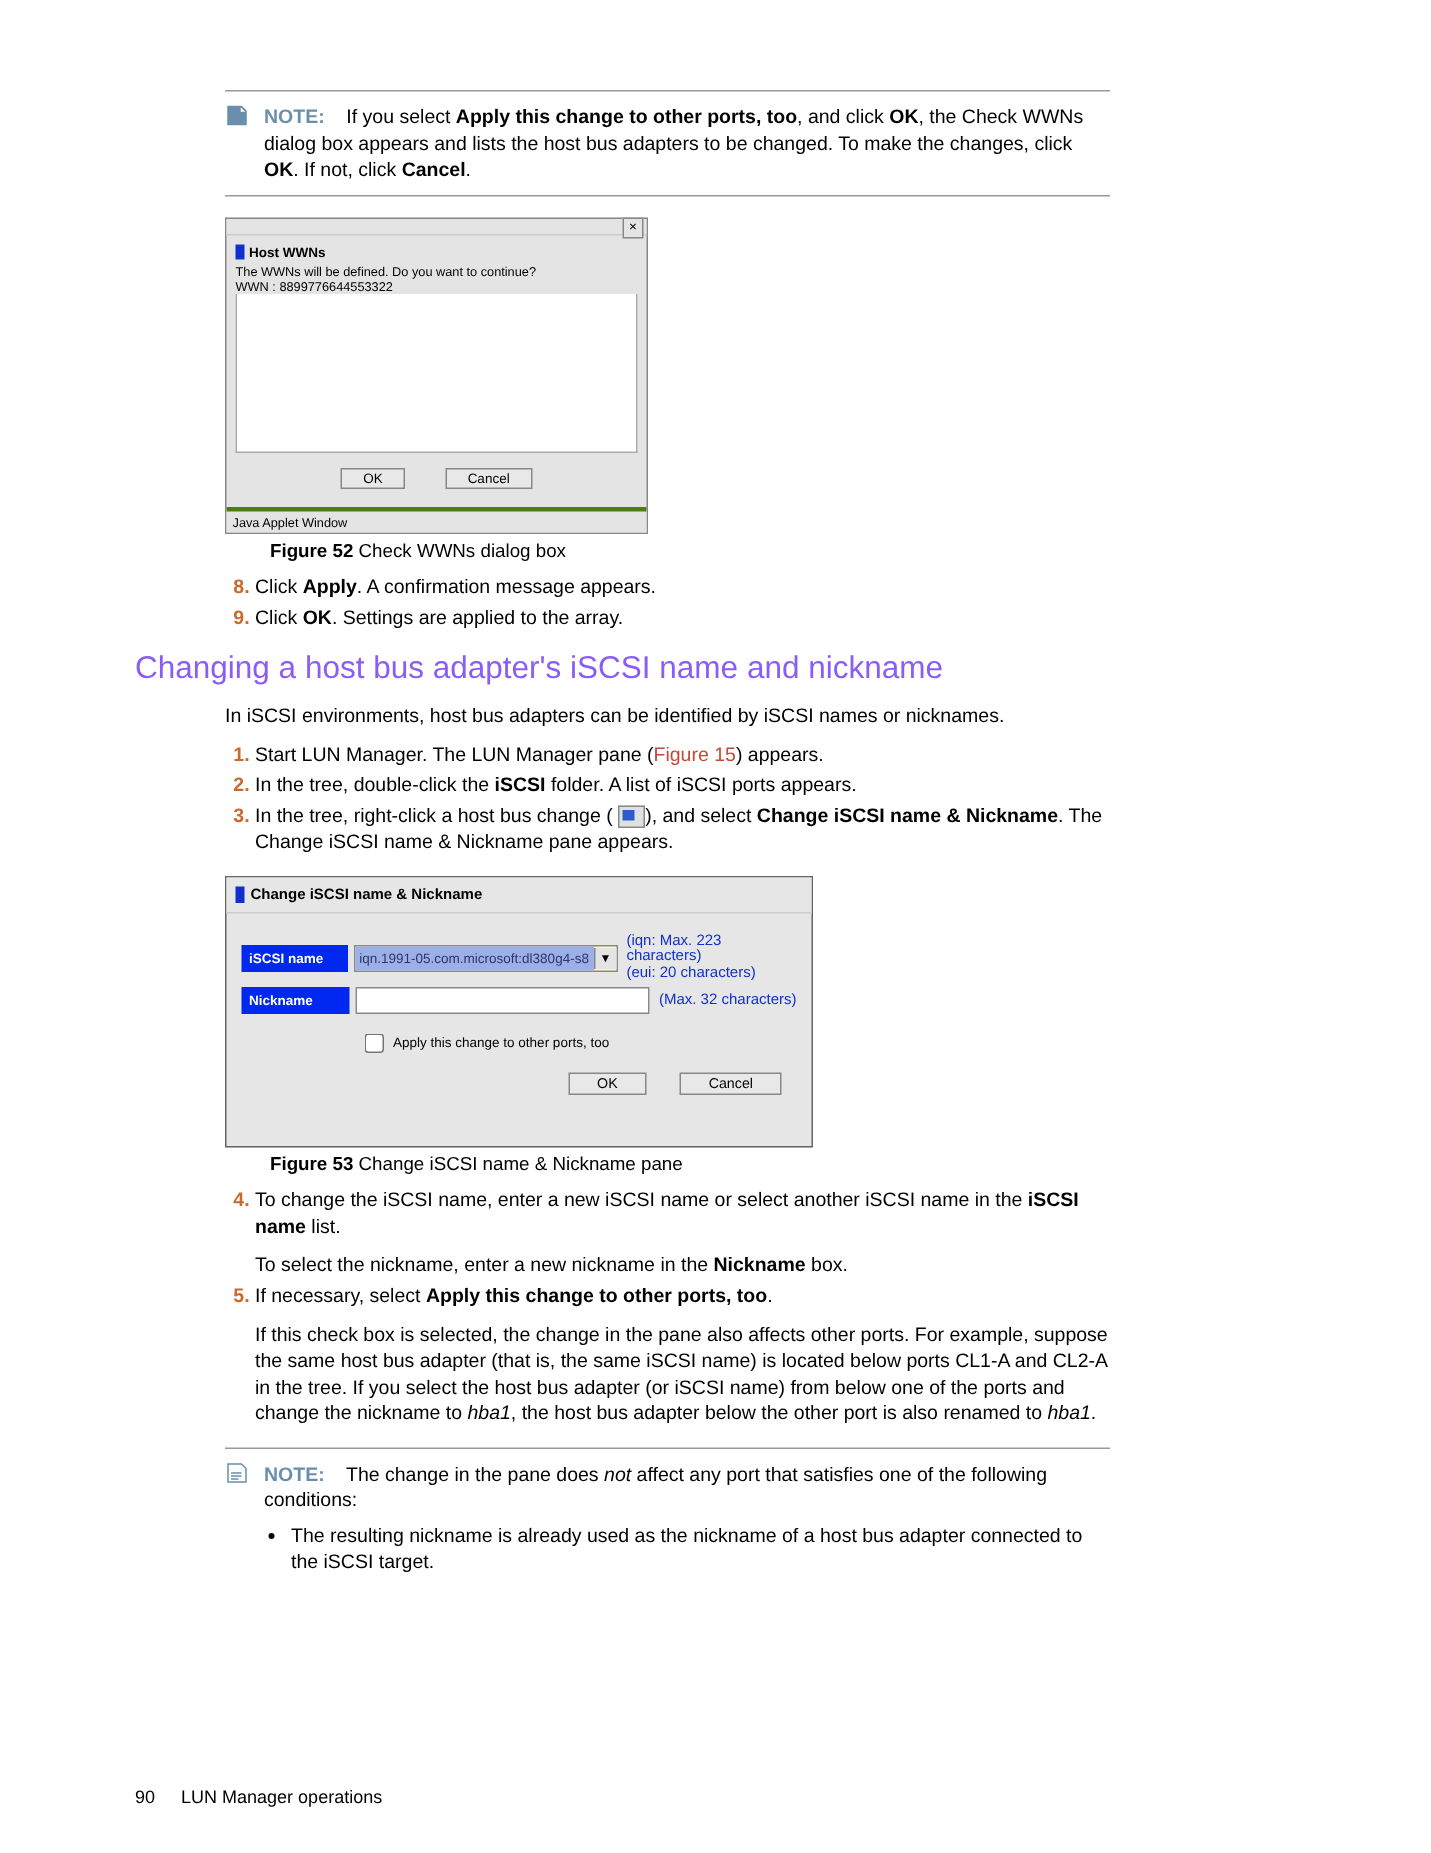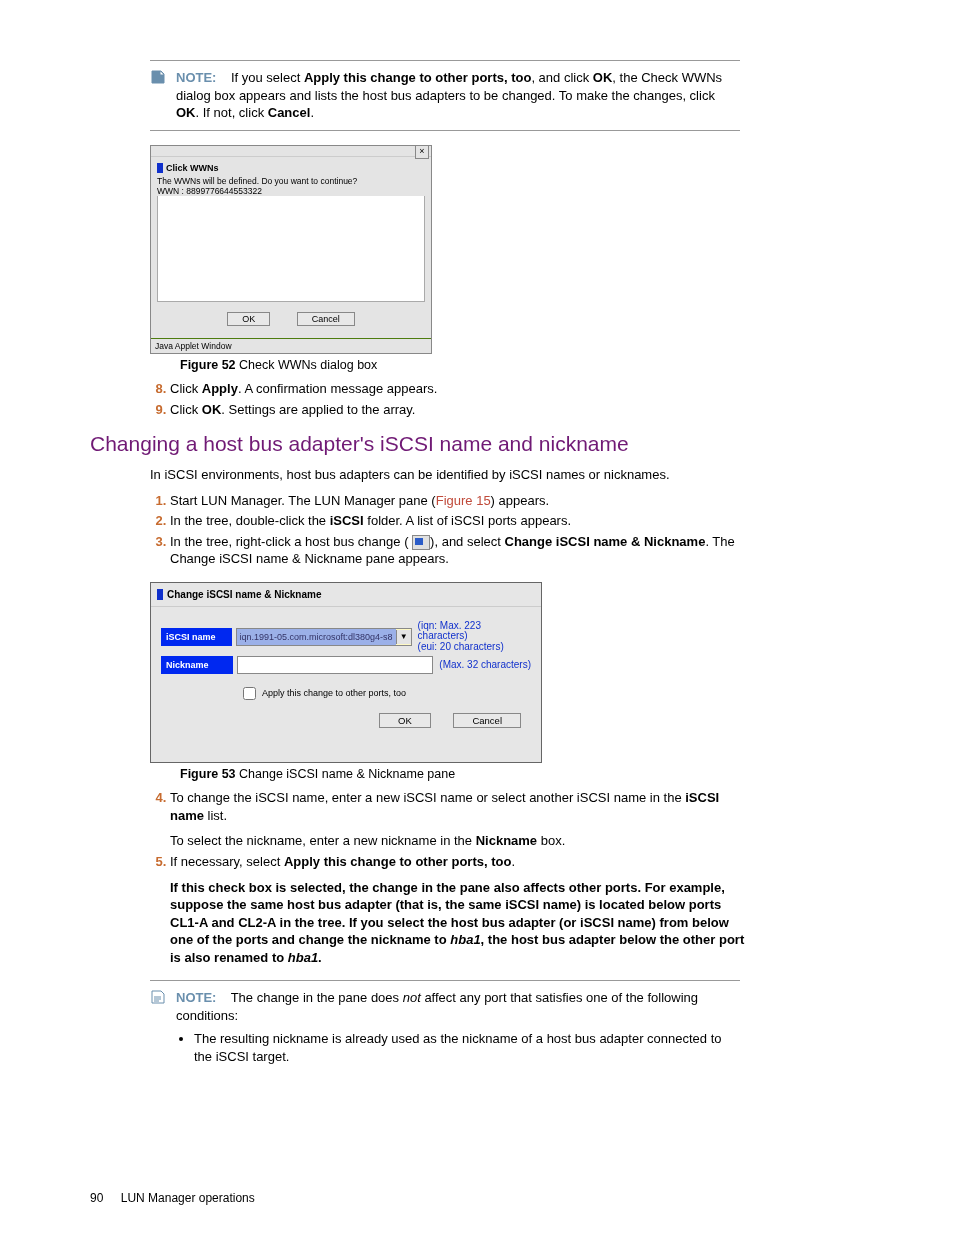--- a/index.html
+++ b/index.html
@@ -76,30 +76,30 @@
     text-align:center;
     background:#eee;
   }
   .dialog1 td { background:#fff; }
   .dialog1 .emptyrows { height:105px; background:#fff; border:1px solid #aaa; border-top:none;}
   .dialog1 .btnrow { text-align:center; margin:10px 0 6px 0;}
   .dialog1 .btn {
     display:inline-block; border:1px solid #888; background:#e8e8e8;
     font-size:9px; padding:1px 14px; margin:0 12px;
   }
-  .dialog1 .statusbar { font-size:8.5px; padding:2px 4px; border-top:1px solid #4d7c0f; background:#e4e4e4;}
+  .dialog1 .statusbar { font-size:8.5px; padding:2px 4px; border-top:3px solid #4d7c0f; background:#e4e4e4;}
   .fig-caption { font-size:12.5px; margin:4px 0 8px 60px; }
   .fig-caption .figlabel { font-weight:bold;margin-left:30px; }
   ol.steps { margin: 6px 0 14px 60px; padding-left: 20px; }
   ol.steps > li { margin: 3px 0; line-height:1.35; }
   ol.steps > li::marker { font-weight:bold; color:#c76b2f; }
   ul.bullets { margin:6px 0 0 18px; padding:0; }
   ul.bullets li { margin:3px 0; line-height:1.35; }
   h2.section {
-    color:#701a75;
+    color:#8b5cf6;
     font-weight:normal;
     font-size:21px;
     margin: 12px 0 10px 0;
     font-family: Arial, sans-serif;
   }
   .bodytext { margin-left:60px; line-height:1.35; margin-bottom:8px;}
   .link { color:#c04a3a; }
   .inline-icon {
     display:inline-block; width:16px; height:13px;
     background:#e0e0e0; border:1px solid #888; vertical-align:middle;
@@ -180,21 +180,21 @@
       <span>If you select </span><span class="bold">Apply this change to other ports, too</span><span>, and click </span><span class="bold">OK</span><span>, the Check WWNs dialog box appears and lists the host bus adapters to be changed. To make the changes, click </span><span class="bold">OK</span><span>. If not, click </span><span class="bold">Cancel</span><span>.</span>
     </div>
   </div>
 
   <div class="figure-wrap">
     <div class="dialog1">
       <div class="titlebar">
         <div class="close-x">×</div>
       </div>
       <div class="inner">
-        <div class="subtitle">Click WWNs</div>
+        <div class="subtitle">Host WWNs</div>
         <div class="msg">The WWNs will be defined. Do you want to continue?</div>
         <div class="msg">WWN : 8899776644553322</div>
         <div class="emptyrows"></div>
         <div class="btnrow">
           <span class="btn">OK</span>
           <span class="btn">Cancel</span>
         </div>
       </div>
       <div class="statusbar">Java Applet Window</div>
     </div>
@@ -267,21 +267,21 @@
 
   <ol class="steps" start="4">
     <li>
       <span>To change the iSCSI name, enter a new iSCSI name or select another iSCSI name in the </span><span class="bold">iSCSI name</span><span> list.</span>
       <div style="margin-top:8px;">
         <span>To select the nickname, enter a new nickname in the </span><span class="bold">Nickname</span><span> box.</span>
       </div>
     </li>
     <li>
       <span>If necessary, select </span><span class="bold">Apply this change to other ports, too</span><span>.</span>
-      <div style="margin-top:8px;font-weight:bold;">
+      <div style="margin-top:8px;">
         <span>If this check box is selected, the change in the pane also affects other ports. For example, suppose the same host bus adapter (that is, the same iSCSI name) is located below ports CL1-A and CL2-A in the tree. If you select the host bus adapter (or iSCSI name) from below one of the ports and change the nickname to </span><span class="italic">hba1</span><span>, the host bus adapter below the other port is also renamed to </span><span class="italic">hba1</span><span>.</span>
       </div>
     </li>
   </ol>
 
   <div class="note-block" style="border-bottom:none;">
     <span class="note-icon">
       <svg viewBox="0 0 16 16" width="16" height="16">
           <path fill="none" stroke="currentColor" d="M2 2h9l3 3v9H2z"></path>
           <path d="M4 8h7M4 10h7M4 12h5" stroke="currentColor" stroke-width="1"></path>

